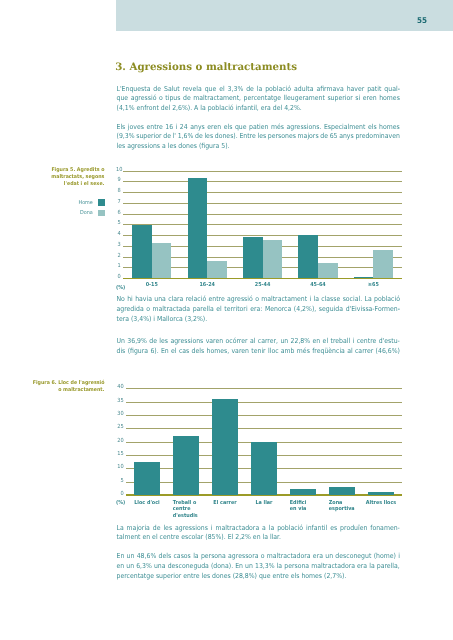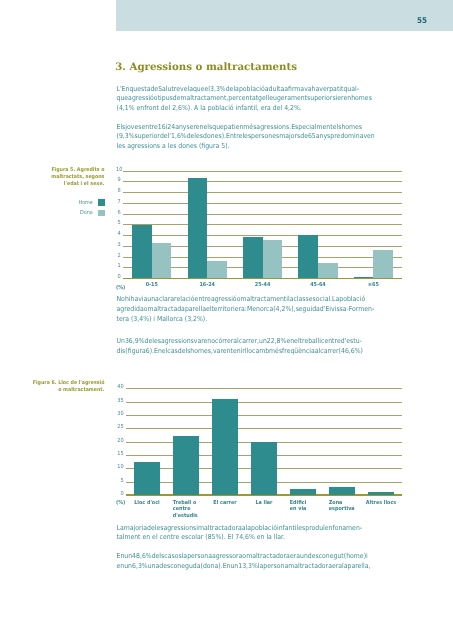--- a/index.html
+++ b/index.html
@@ -7,21 +7,21 @@
   body{width:453px;height:640px;background:#ffffff;font-family:"DejaVu Sans",sans-serif;overflow:hidden;-webkit-font-smoothing:antialiased;text-rendering:geometricPrecision;}
   .page{position:absolute;left:0;top:0;width:453px;height:640px;background:#fff;}
 
   .topband{position:absolute;left:116px;top:0;width:337px;height:31px;background:#cadde0;}
   .pagenum{position:absolute;left:417px;top:17.3px;font-size:8px;font-stretch:condensed;font-weight:bold;color:#1d6b73;line-height:8px;}
 
   .h1{position:absolute;left:115.2px;top:61px;font-family:"DejaVu Serif",serif;font-size:10.25px;line-height:12px;font-weight:bold;color:#8c8c22;}
 
   .para{position:absolute;left:116.5px;width:283.5px;font-size:6.85px;font-stretch:condensed;color:#3f8f95;}
   .para .ln{display:block;height:9.9px;line-height:9.9px;white-space:nowrap;}
-  .para .ln.j{display:flex;}
+  .para .ln.j{display:flex;justify-content:space-between;}
   .para .ln.j > span{white-space:pre;}
 
   .cap{position:absolute;left:20px;width:84.4px;text-align:right;font-size:5.25px;font-stretch:condensed;line-height:7.35px;color:#9a9a2e;font-weight:bold;}
 
   .legend{position:absolute;left:20px;width:84.8px;font-size:5.4px;font-stretch:condensed;color:#4b9499;}
   .legend .row{display:flex;justify-content:flex-end;align-items:center;height:10.2px;}
   .legend .row span.lbl{margin-right:5.3px;line-height:6px;}
   .legend .sw{display:inline-block;width:6.7px;height:6.4px;}
 
   .chart{position:absolute;}
@@ -327,21 +327,21 @@
         <span>i</span>
         <span>maltractadora</span>
         <span>a</span>
         <span>la</span>
         <span>població</span>
         <span>infantil</span>
         <span>es</span>
         <span>produïen</span>
         <span>fonamen-</span>
       </div>
-      <div class="ln">talment en el centre escolar (85%). El 74,6% en la llar.</div>
+      <div class="ln">talment en el centre escolar (85%). El 2,2% en la llar.</div>
     </div>
   <div class="para" style="top:552.3px;">
       <div class="ln j">
         <span>En</span>
         <span>un</span>
         <span>48,6%</span>
         <span>dels</span>
         <span>casos</span>
         <span>la</span>
         <span>persona</span>
@@ -364,15 +364,16 @@
         <span>En</span>
         <span>un</span>
         <span>13,3%</span>
         <span>la</span>
         <span>persona</span>
         <span>maltractadora</span>
         <span>era</span>
         <span>la</span>
         <span>parella,</span>
       </div>
+      <div class="ln">percentatge superior entre les dones (28,8%) que entre els homes (2,7%).</div>
     </div>
 
 </div>
 
 </body></html>

